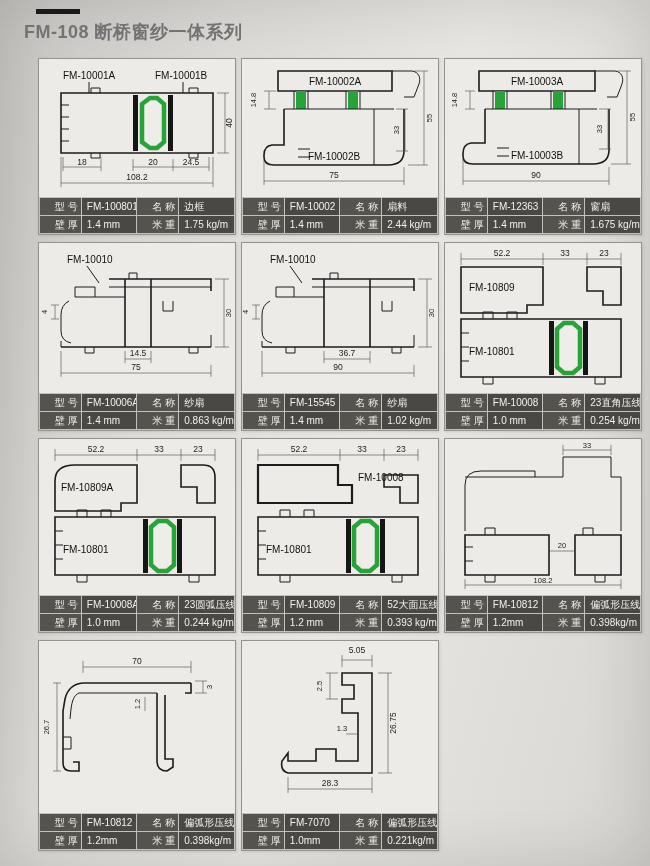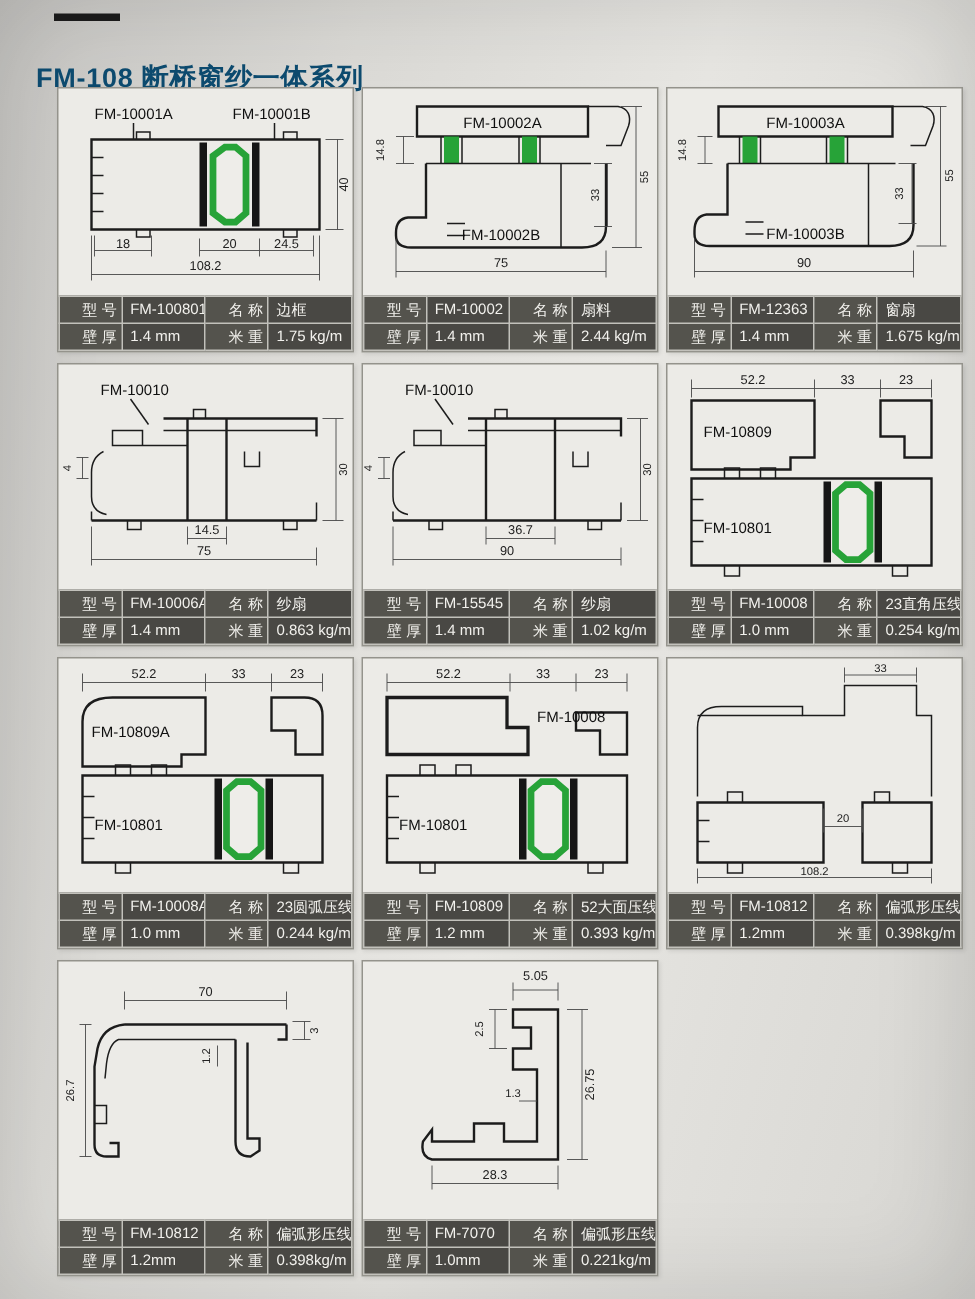--- a/index.html
+++ b/index.html
@@ -3,21 +3,21 @@
 <meta charset="utf-8">
 <style>
   html,body{margin:0;padding:0;}
   body{
     width:650px;height:866px;position:relative;overflow:hidden;
     font-family:"Liberation Sans",sans-serif;
     background:linear-gradient(105deg,#c7c6c3 0%,#dcdbd7 28%,#e8e7e3 55%,#d7d6d2 100%);
     box-shadow:inset 0 0 70px rgba(0,0,0,.14);
   }
   .title-dash{position:absolute;left:36px;top:9px;width:44px;height:5px;background:#1a1a1a;}
-  .page-title{position:absolute;left:24px;top:20px;font-size:18px;font-weight:bold;color:#0c4a6e;letter-spacing:.5px;margin-top:20px;}
+  .page-title{position:absolute;left:24px;top:20px;font-size:18px;font-weight:bold;color:#737373;letter-spacing:.5px;}
   .grid{
     position:absolute;left:38px;top:58px;width:604px;
     display:grid;grid-template-columns:repeat(3,1fr);column-gap:5px;row-gap:7px;
   }
   .cell{
     background:#ecebe7;border:1px solid #94938c;
     display:flex;flex-direction:column;justify-content:space-between;
     box-shadow:1px 1px 3px rgba(0,0,0,.10);
   }
   .cell svg{display:block;width:100%;}

